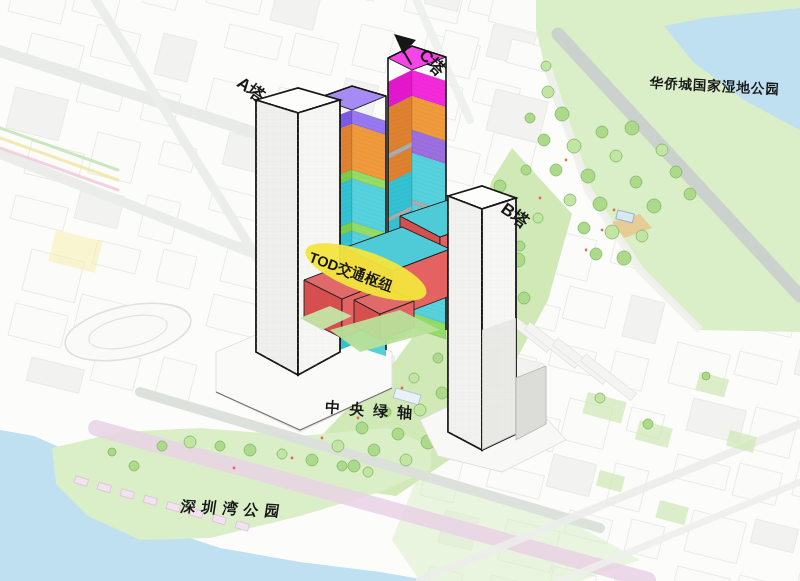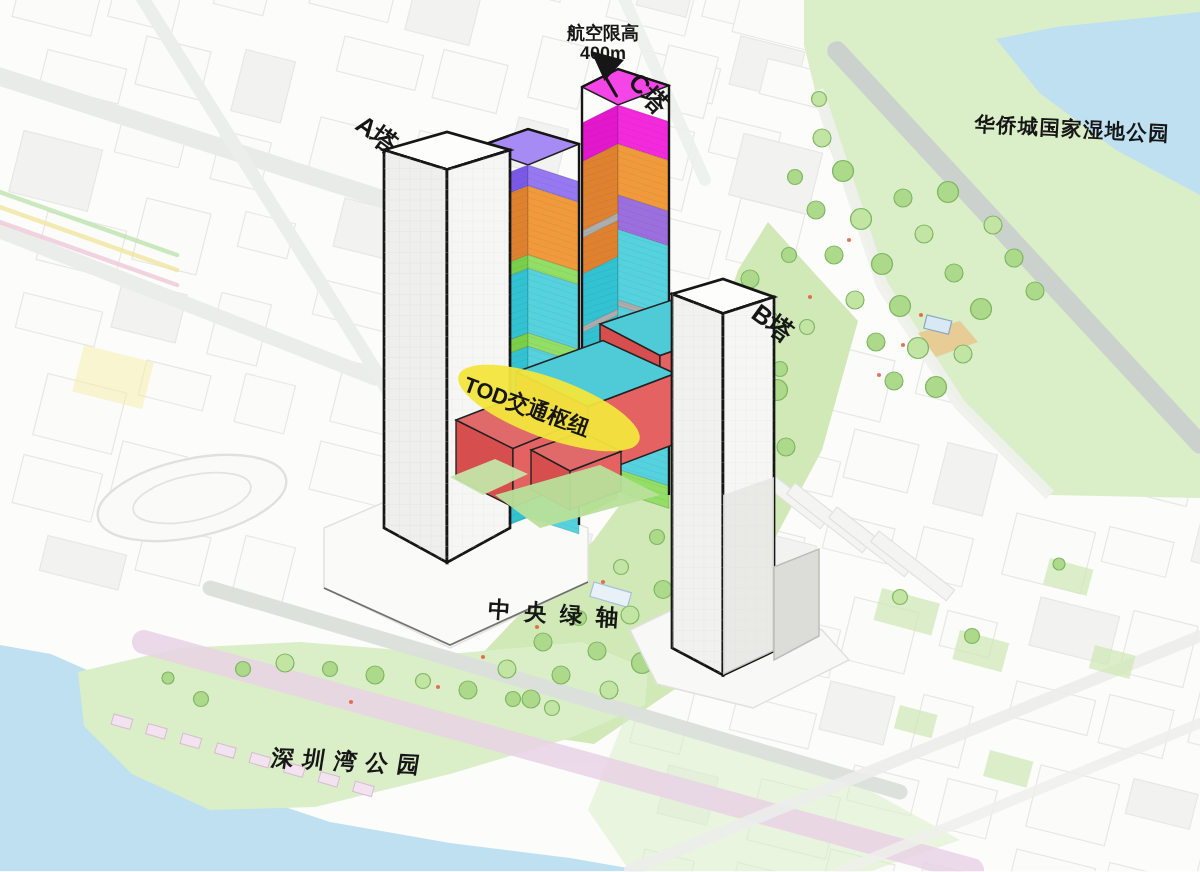--- a/index.html
+++ b/index.html
@@ -388,24 +388,20 @@
         <polygon points="482,209 516,198 516,434 482,450" fill="url(#grid)" opacity="0.35"></polygon>
         <polygon points="516,378 546,366 546,424 516,440" fill="#DCDCD9" stroke="#BDBDBA" stroke-width="1" opacity="1"></polygon>
       </g>
     <g id="callouts">
         <polygon points="394,34 416,40 403,54" fill="#161616" stroke="none" stroke-width="0" opacity="1"></polygon>
         <line x1="404" y1="52" x2="411" y2="64" stroke="#161616" stroke-width="2" opacity="1" stroke-linecap="round"></line>
         <ellipse cx="366" cy="272" rx="64" ry="20" fill="#F2E53C" opacity="0.95" transform="rotate(20 366 272)"></ellipse>
       </g>
   </svg>
 
-  <div class="lbl lbl-small" style="left:364px;top:16px;width:76px;">
-    <div>航空限高</div>
-    <div style="font-size:12px;">400m</div>
-  </div>
   <div class="lbl lbl-tower" style="left:428px;top:46px;transform:rotate(46deg);">C塔</div>
   <div class="lbl lbl-tower" style="left:244px;top:74px;transform:rotate(36deg);">A塔</div>
   <div class="lbl lbl-tower" style="left:508px;top:200px;transform:rotate(36deg);">B塔</div>
   <div class="lbl" style="left:312px;top:250px;font-size:14.5px;transform:rotate(20deg);">TOD交通枢纽</div>
   <div class="lbl" style="left:326px;top:399px;font-size:15px;letter-spacing:9px;transform:rotate(4deg);">中央绿轴</div>
   <div class="lbl" style="left:182px;top:498px;font-size:15px;letter-spacing:6px;transform:rotate(3deg) skewX(-6deg);">深圳湾公园</div>
   <div class="lbl" style="left:650px;top:76px;font-size:13.5px;letter-spacing:1px;transform:rotate(3deg);">华侨城国家湿地公园</div>
 </div>
 
 </body></html>

